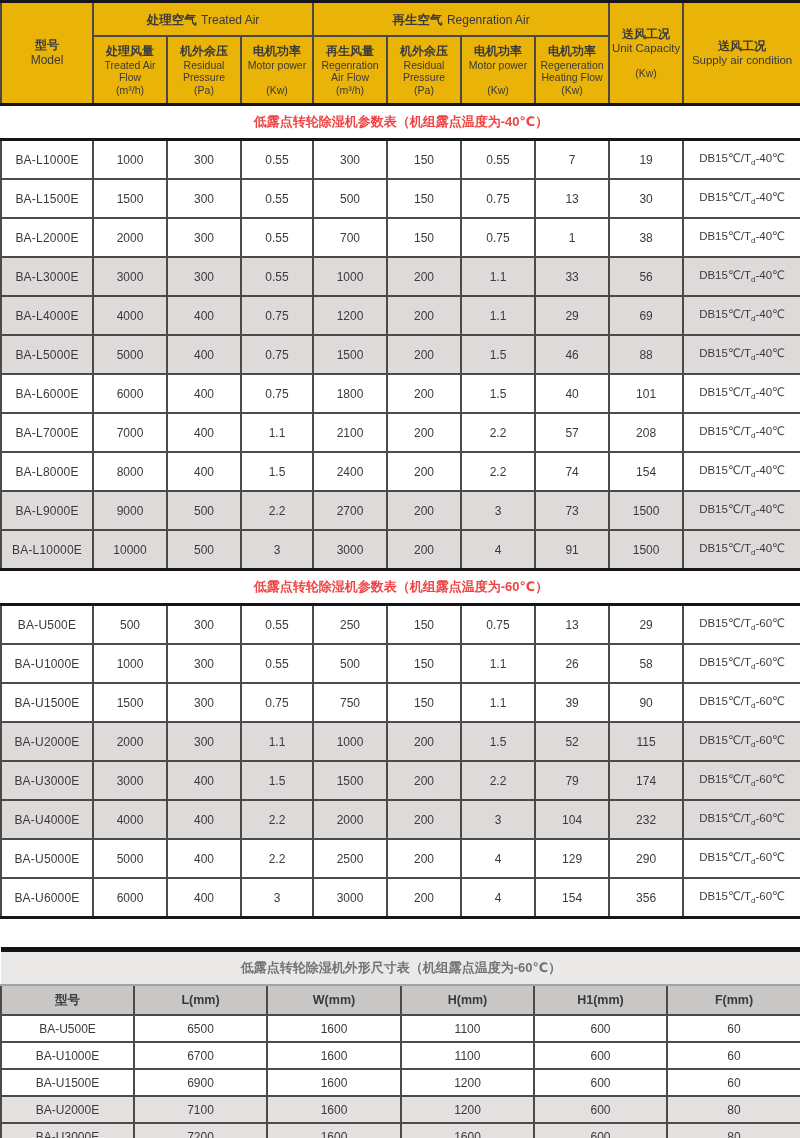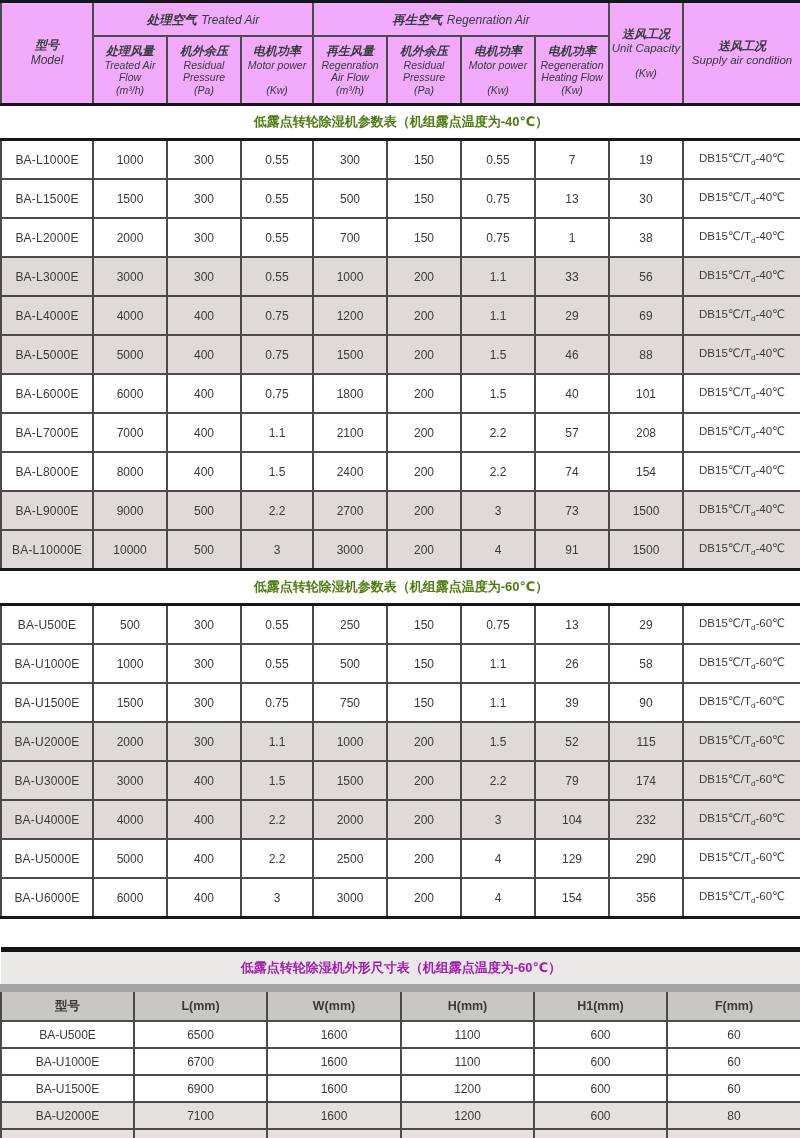--- a/index.html
+++ b/index.html
@@ -14,55 +14,55 @@
   table{border-collapse:collapse;table-layout:fixed;width:800px;}
 
   
   .t-main{border-top:3px solid #161616;border-bottom:3px solid #161616;}
   .t-main th,.t-main td{
     border:2px solid #4b4a49;
     text-align:center;vertical-align:middle;
     padding:2px 1px;
     overflow:hidden;
   }
-  .t-main thead th{background:#f0abfc;font-weight:normal;font-style:italic;}
+  .t-main thead th{background:#eab308;font-weight:normal;}
   .t-main .group-row th{height:28px;}
   .t-main .group-row .grp .zh{font-weight:bold;font-size:12.5px;}
   .t-main .group-row .grp .en{font-size:12px;}
   .t-main .sub-row th{height:62px;border-bottom:3px solid #161616;}
   .t-main th .zh{font-weight:bold;font-size:12px;line-height:1.25;}
   .t-main th .en{font-size:10.5px;line-height:1.18;}
   .t-main th .unit{font-size:10.5px;line-height:1.18;}
   .t-main th.tall{border-bottom:3px solid #161616;}
   .t-main th.tall .unit{margin-top:12px;}
 
   .t-main td{height:33px;font-size:12px;background:#ffffff;}
   .t-main tr.shade td{background:#dedad9;}
   .t-main td.model{font-size:12px;letter-spacing:.2px;}
   .t-main td.supply{font-size:11.5px;text-align:center;}
   .t-main td.supply sub{font-size:8px;}
 
   .t-main td.sec-title{
     height:28px;background:#ffffff;
     border-left:0;border-right:0;
     border-top:3px solid #161616;border-bottom:3px solid #161616;
-    font-size:13px;font-weight:bold;color:#4d7c0f;
+    font-size:13px;font-weight:bold;color:#ef4444;
   }
 
   
   .t-dim{margin-top:28px;border-top:5px solid #141414;border-bottom:4px solid #141414;}
   .t-dim th,.t-dim td{
     border:2px solid #4b4a49;
     text-align:center;vertical-align:middle;
     padding:1px;
   }
   .t-dim td.dim-title{
     height:30px;background:#ebe9e8;
-    border-left:0;border-right:0;border-bottom:8px solid #a3a3a3;
-    font-size:13px;font-weight:bold;color:#a21caf;
+    border-left:0;border-right:0;border-bottom:2px solid #a3a3a3;
+    font-size:13px;font-weight:bold;color:#737373;
   }
   .t-dim thead th.colhead{height:26px;background:#c9c7c6;font-size:12.5px;font-weight:bold;}
   .t-dim td{height:23px;font-size:12px;background:#ffffff;}
   .t-dim tr.shade td{background:#e3e0df;}
 </style>
 </head>
 <body>
 
 <div class="page">
 

